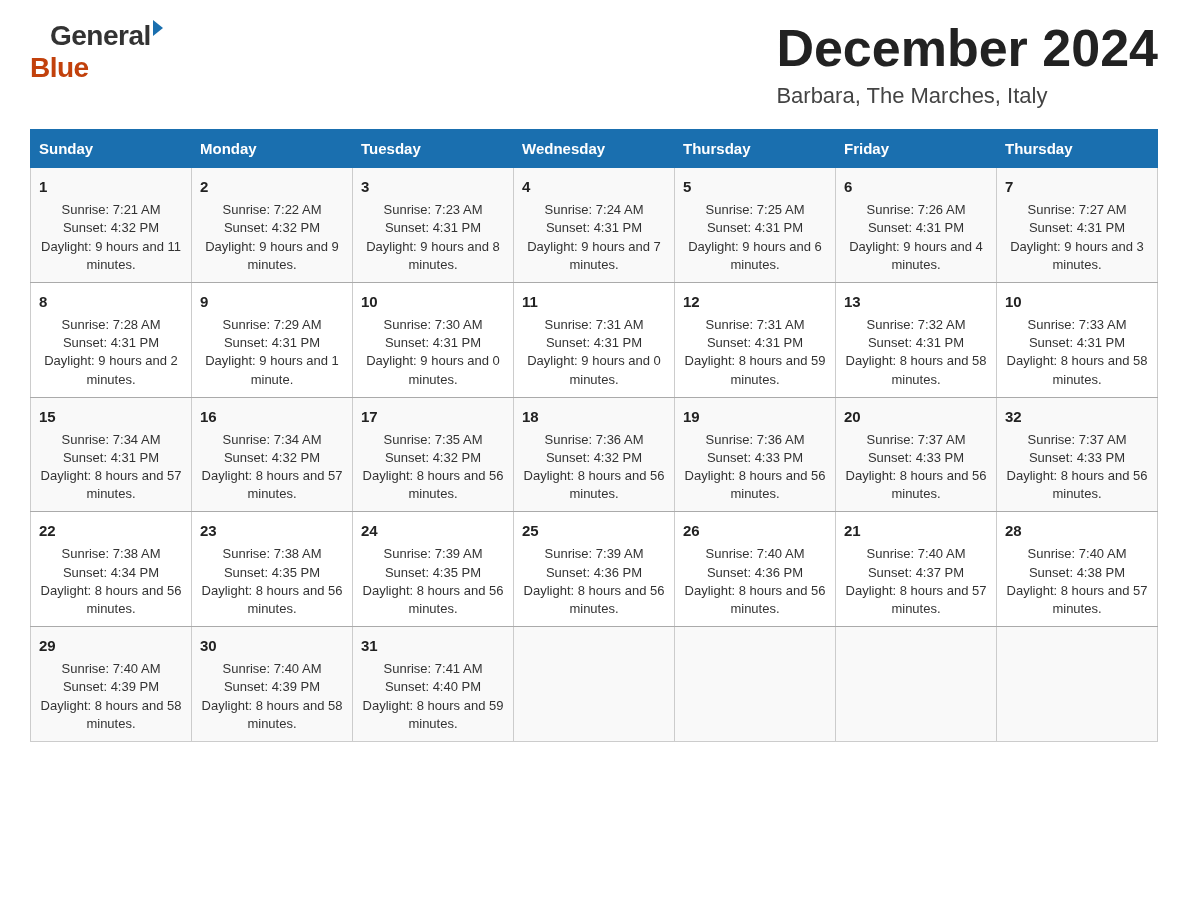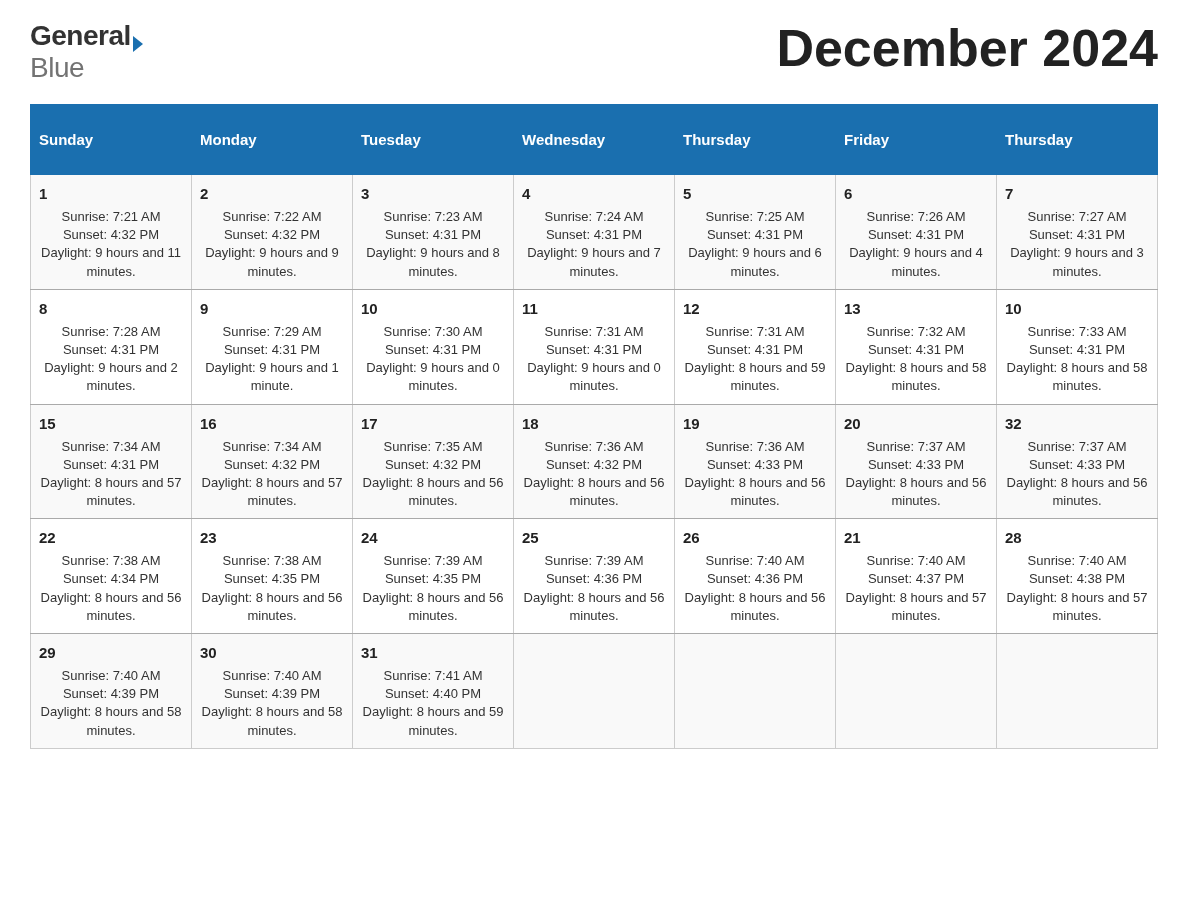--- a/index.html
+++ b/index.html
@@ -23,37 +23,38 @@
       align-items: flex-start;
     }
     .logo-general {
       font-size: 28px;
       font-weight: bold;
       color: #333;
       letter-spacing: -0.5px;
     }
     .logo-blue {
       font-size: 28px;
-      font-weight: normal;
-      color: #737373;
+      font-weight: bold;
+      color: #c2410c;
       letter-spacing: -0.5px;
     }
     .logo-arrow {
       display: inline-block;
       width: 0;
       height: 0;
       border-left: 10px solid #1a6faf;
       border-top: 8px solid transparent;
       border-bottom: 8px solid transparent;
       margin-left: 2px;
       vertical-align: middle;
     }
     .logo-line1 {
       display: flex;
-      align-items: flex-end;
+      align-items: flex-start;
+      margin-left: 20px;
     }
     .title-area {
       text-align: left;
     }
     .main-title {
       font-size: 52px;
       font-weight: bold;
       color: #222;
       line-height: 1.1;
     }
@@ -63,21 +64,21 @@
       margin-top: 6px;
     }
     table {
       width: 100%;
       border-collapse: collapse;
       table-layout: fixed;
     }
     th {
       background-color: #1a6faf;
       color: #fff;
-      padding: 26px 8px;
+      padding: 10px 8px;
       font-size: 15px;
       font-weight: bold;
       text-align: left;
       border: 1px solid #1a6faf;
     }
     td {
       vertical-align: top;
       padding: 8px;
       border: 1px solid #ccc;
       font-size: 13px;
@@ -118,20 +119,21 @@
     <div class="logo-line1">
       <span class="logo-general">General</span>
       <span class="logo-arrow"></span>
     </div>
     <div>
       <span class="logo-blue">Blue</span>
     </div>
   </div>
   <div class="title-area">
     <div class="main-title">December 2024</div>
+    <div class="subtitle">Barbara, The Marches, Italy</div>
   </div>
 </div>
 
 <table>
   <thead>
     <tr>
     <th>Sunday</th>
         <th>Monday</th>
         <th>Tuesday</th>
         <th>Wednesday</th>

